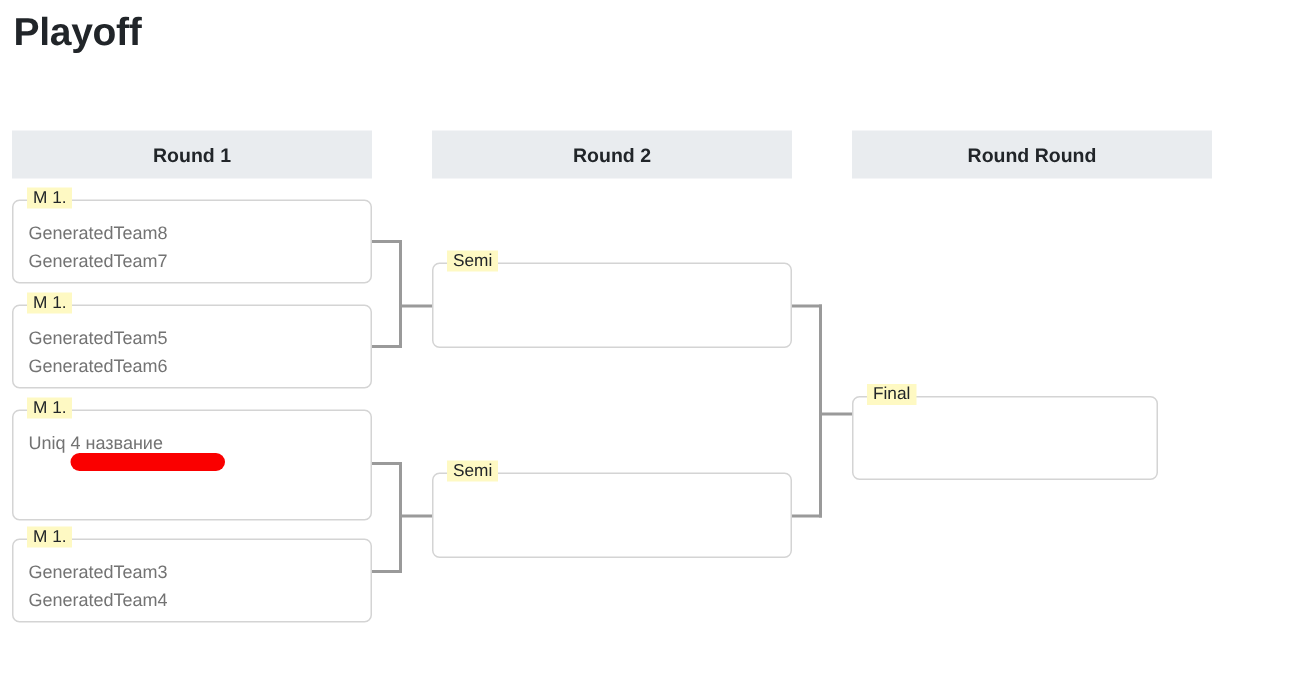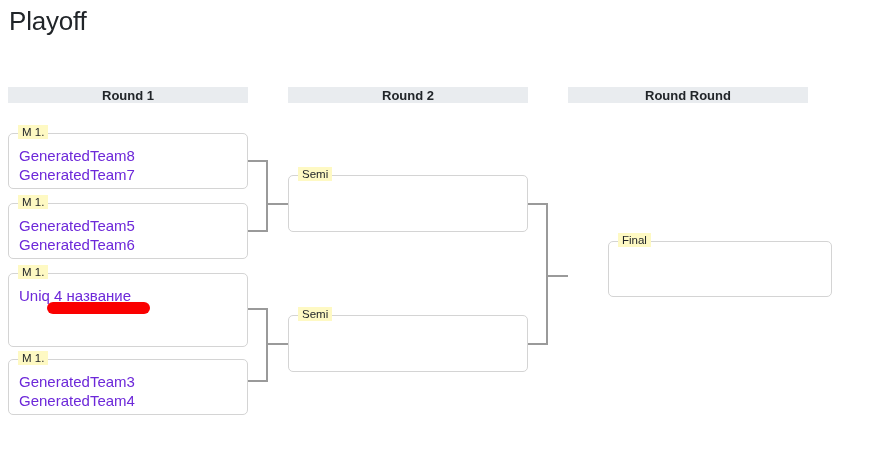--- a/index.html
+++ b/index.html
@@ -15,39 +15,39 @@
     overflow: hidden;
     position: relative;
   }
 
   
   .page-title {
     position: absolute;
     left: 9px;
     top: 5px;
     font-size: 26px;
-    font-weight: normal;
+    font-weight: bold;
     letter-spacing: -0.2px;
     color: #212529;
     line-height: 32px;
   }
 
   
   .bracket {
     position: absolute;
     left: 0;
     top: 0;
     width: 877px;
     height: 459px;
   }
 
   
   .round-header {
     position: absolute;
-    height: 16px;
+    height: 32px;
     background: #e9ecef;
     color: #212529;
     font-size: 13px;
     font-weight: bold;
     display: flex;
     align-items: center;
     justify-content: center;
     box-sizing: border-box;
   }
   .round-header.r1 { left: 8px;   top: 87px; width: 240px; }
@@ -72,39 +72,39 @@
     padding: 0 4px;
     font-size: 11.5px;
     color: #212529;
     line-height: 14px;
     white-space: nowrap;
   }
   .match-body {
     padding: 12px 10px 8px 10px;
   }
   .team {
-    font-size: 15px;
+    font-size: 12px;
     line-height: 19px;
-    color: #6d28d9;
+    color: #737373;
     white-space: normal;
     word-break: break-word;
   }
 
   
   .match.m1 { left: 8px; top: 133px; width: 240px; height: 56px; }
   .match.m2 { left: 8px; top: 203px; width: 240px; height: 56px; }
   .match.m3 { left: 8px; top: 273px; width: 240px; height: 74px; }
   .match.m4 { left: 8px; top: 359px; width: 240px; height: 56px; }
 
   
   .match.s1 { left: 288px; top: 175px; width: 240px; height: 57px; }
   .match.s2 { left: 288px; top: 315px; width: 240px; height: 57px; }
 
   
-  .match.f1 { left: 568px; top: 241px; width: 224px; height: 56px; margin-left: 40px; }
+  .match.f1 { left: 568px; top: 264px; width: 204px; height: 56px; }
 
   
   .redaction {
     position: absolute;
     left: 47px;
     top: 302px;
     width: 103px;
     height: 12px;
     background: #fa0000;
     border-radius: 7px;

